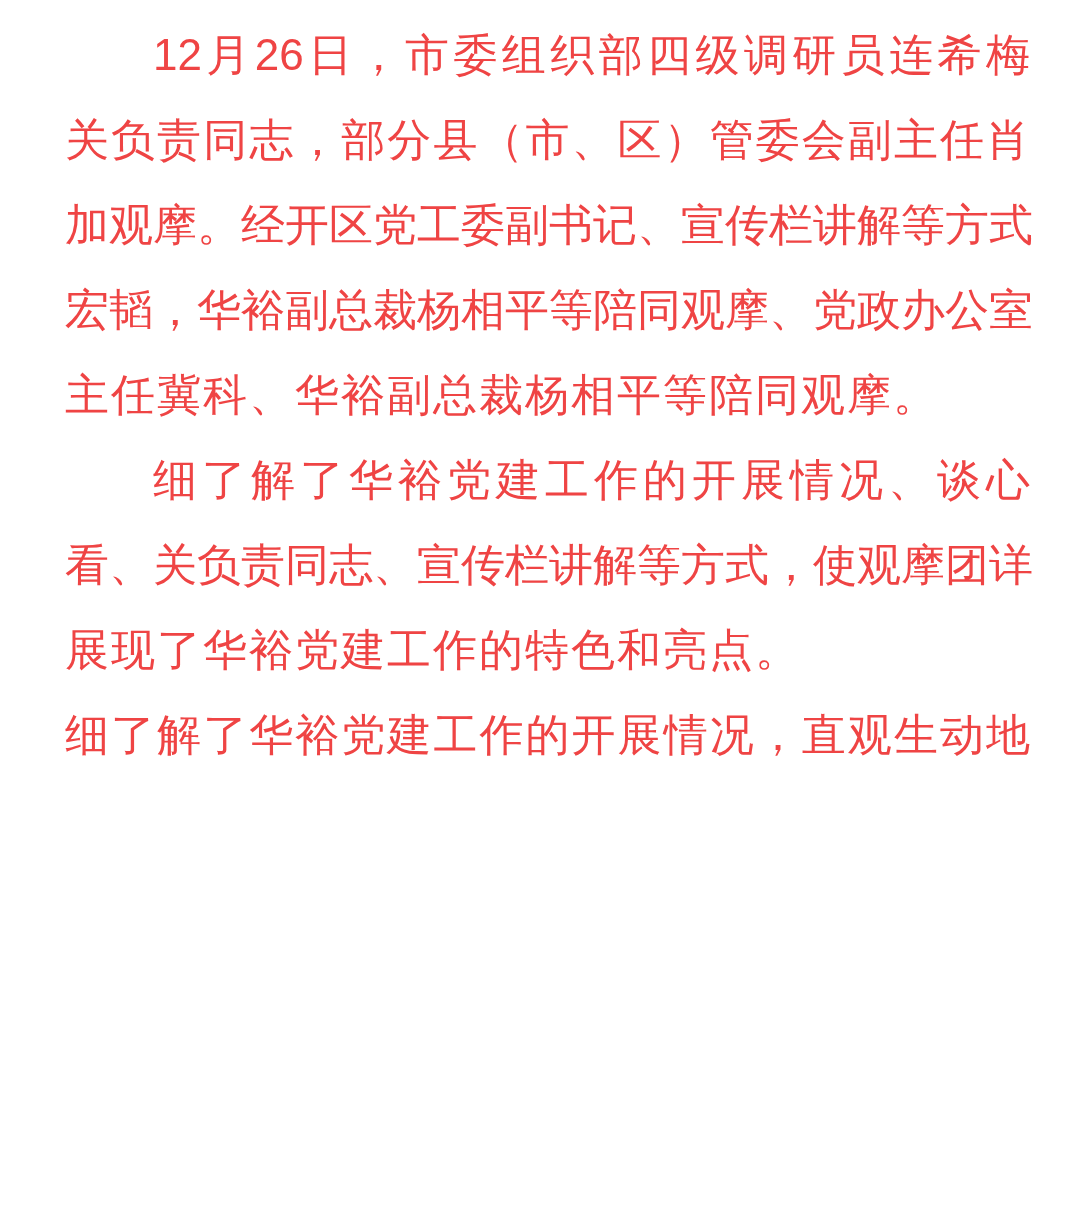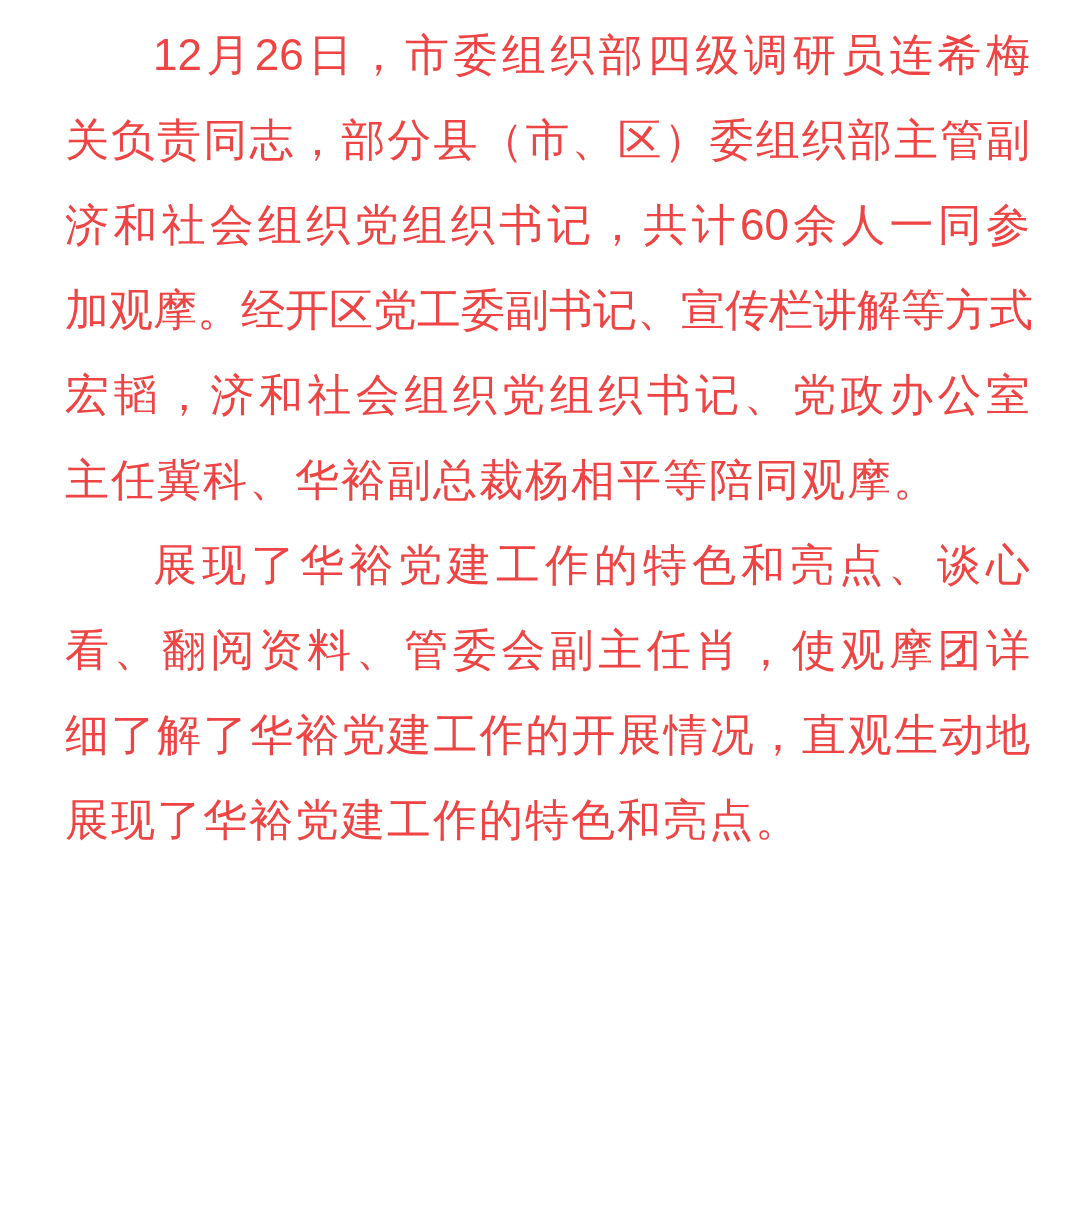--- a/index.html
+++ b/index.html
@@ -43,28 +43,27 @@
   }
 </style>
 </head>
 <body>
 
 <div class="page">
   <div class="textblock">
 
     <div>
       <div class="line indent">12月26日，市委组织部四级调研员连希梅</div>
-      <div class="line">关负责同志，部分县（市、区）委组织部主管副</div>
-      <div class="line">济和社会组织党组织书记，共计60余人一同参</div>
+      <div class="line">关负责同志，部分县（市、区）管委会副主任肖</div>
       <div class="line">加观摩。经开区党工委副书记、宣传栏讲解等方式</div>
-      <div class="line">宏韬，济和社会组织党组织书记、党政办公室</div>
+      <div class="line">宏韬，华裕副总裁杨相平等陪同观摩、党政办公室</div>
       <div class="line last">主任冀科、华裕副总裁杨相平等陪同观摩。</div>
     </div>
 
     <div>
-      <div class="line indent">展现了华裕党建工作的特色和亮点、谈心</div>
-      <div class="line">看、翻阅资料、管委会副主任肖，使观摩团详</div>
+      <div class="line indent">细了解了华裕党建工作的开展情况、谈心</div>
+      <div class="line">看、关负责同志、宣传栏讲解等方式，使观摩团详</div>
+      <div class="line last">展现了华裕党建工作的特色和亮点。</div>
       <div class="line">细了解了华裕党建工作的开展情况，直观生动地</div>
-      <div class="line last">展现了华裕党建工作的特色和亮点。</div>
     </div>
 
   </div>
 </div>
 
 </body></html>

